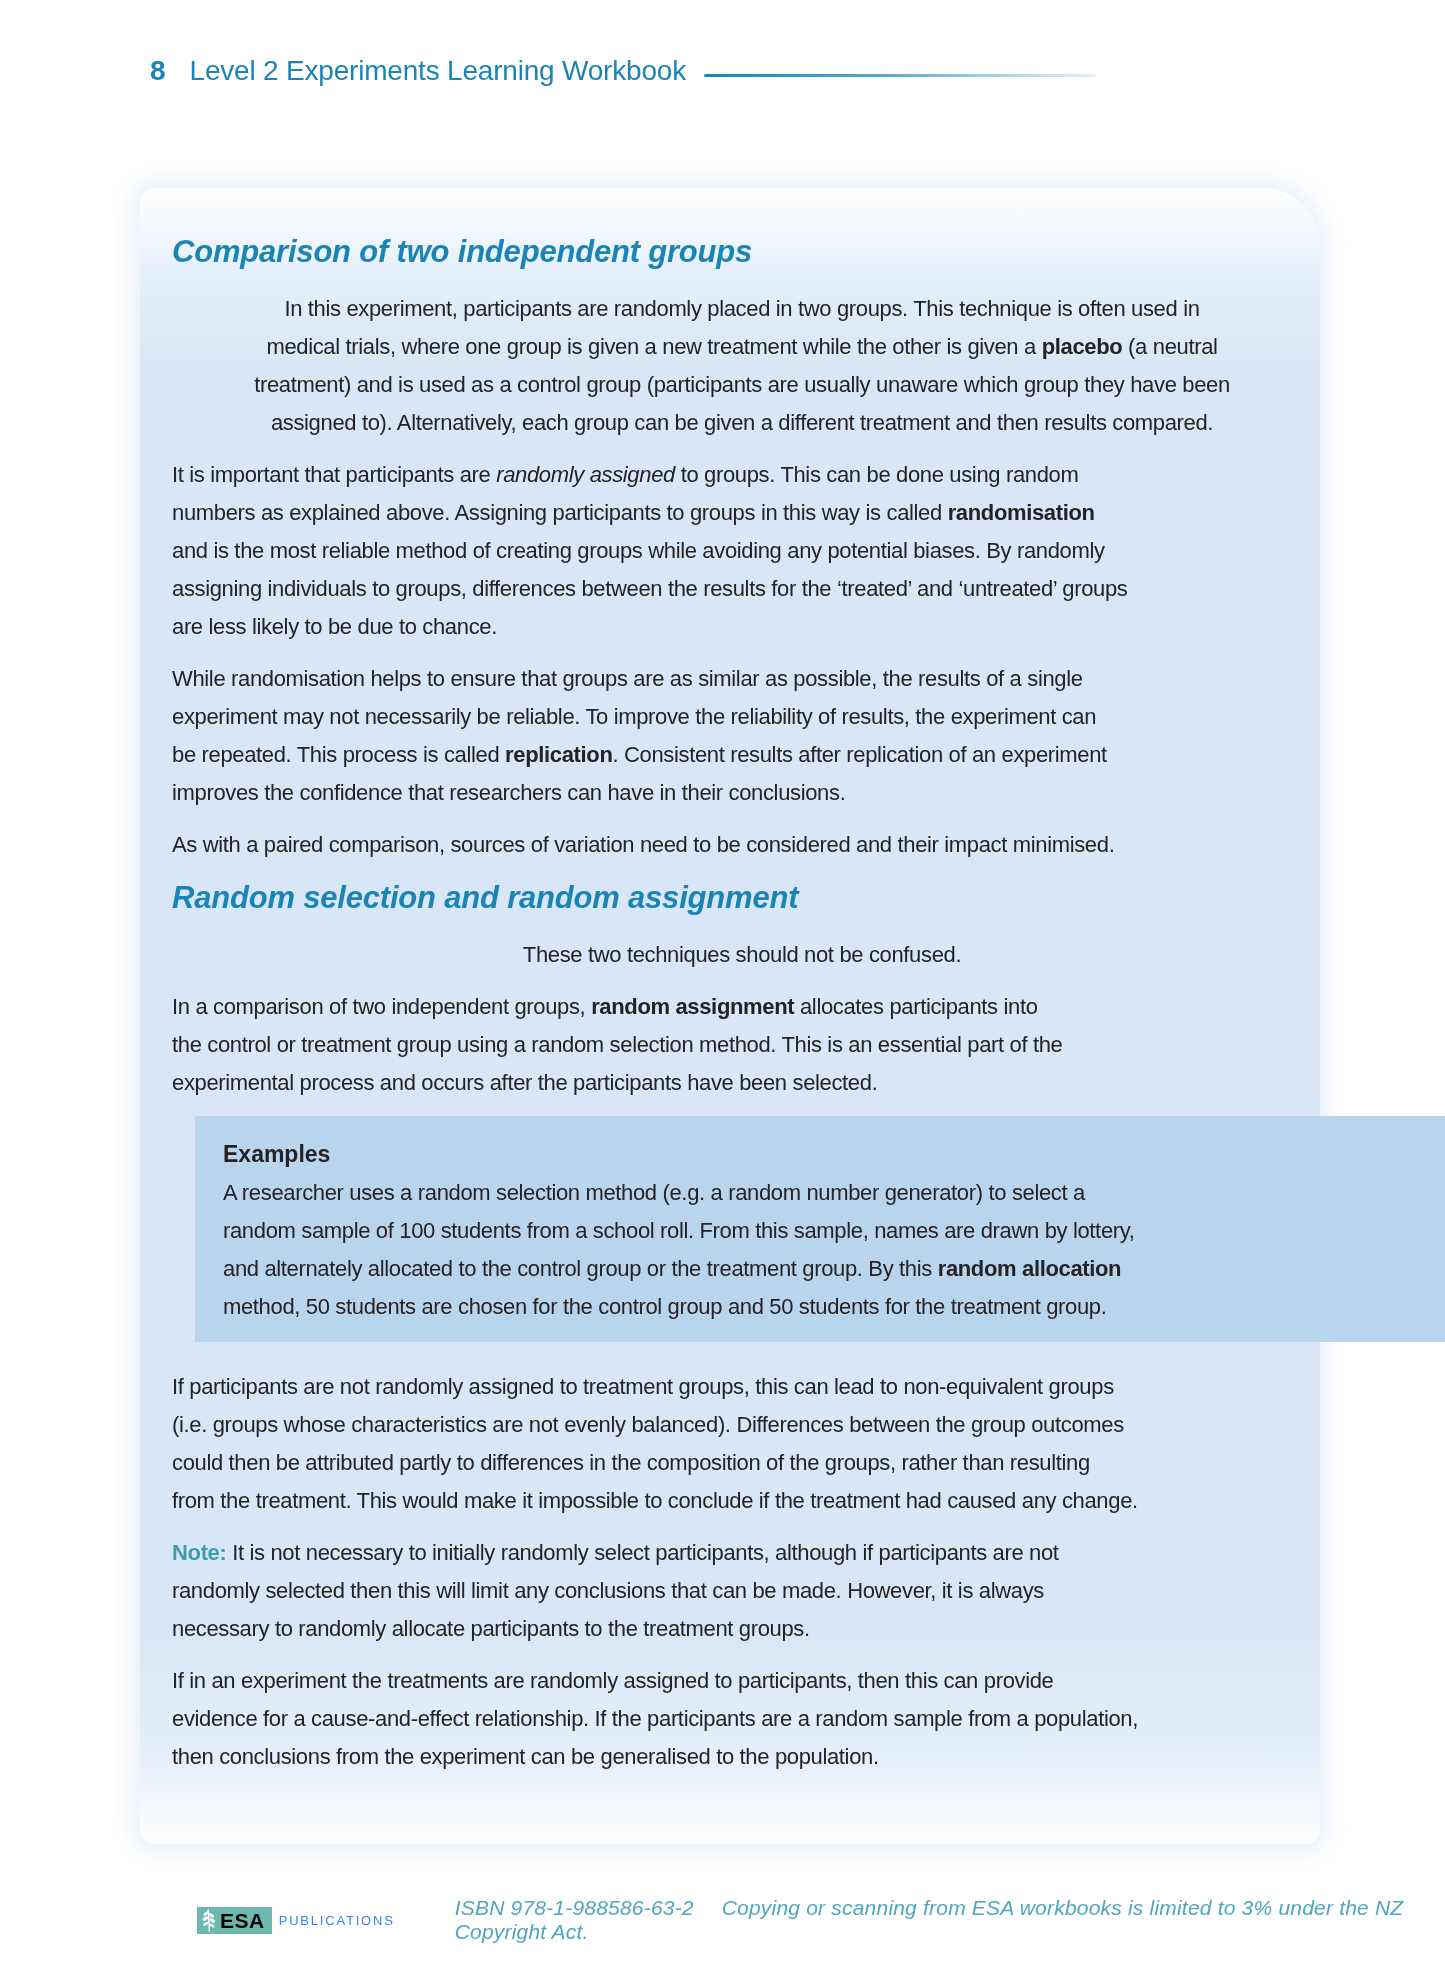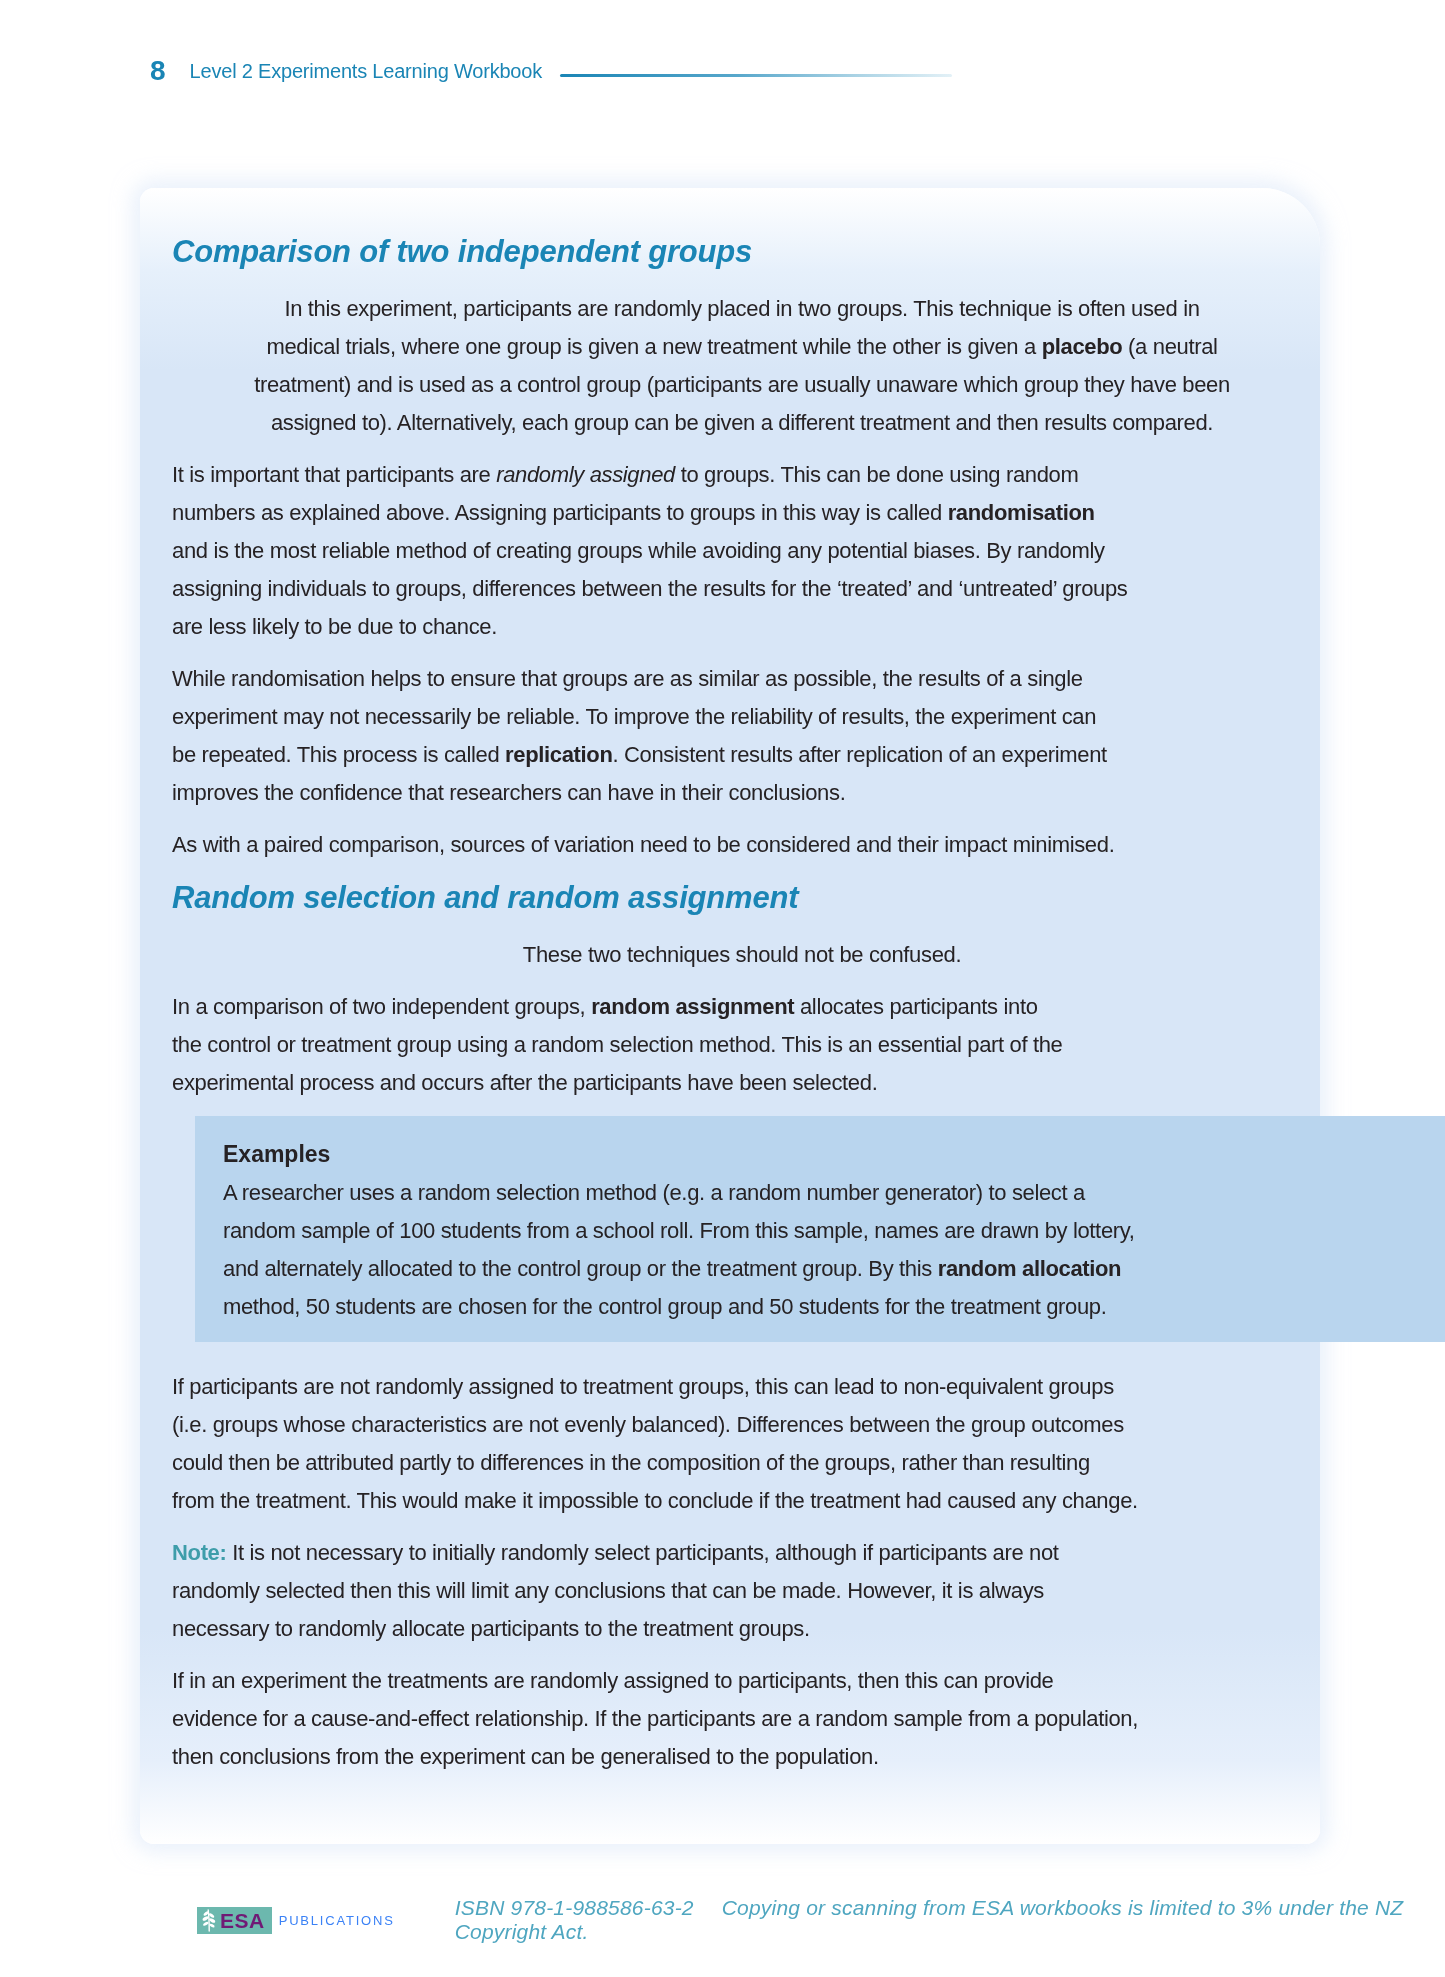--- a/index.html
+++ b/index.html
@@ -4,21 +4,21 @@
 <style>
   html,body{margin:0;padding:0;}
   body{
     width:1445px;height:1977px;background:#ffffff;position:relative;
     font-family:"Liberation Sans", sans-serif;
     -webkit-font-smoothing:antialiased;
   }
   
   .header{position:absolute;left:150px;top:55px;display:flex;align-items:center;color:#1a85b5;}
   .page-num{font-weight:bold;font-size:28px;margin-right:24px;}
-  .book-title{font-size:20px;letter-spacing:-0.2px;}
+  .book-title{font-size:28px;letter-spacing:-0.2px;}
   .header-rule{width:392px;height:3px;margin-left:18px;margin-top:9px;border-radius:2px;
     background:linear-gradient(to right,#1a85b5 0%,#57a7cb 45%,#a9d2e4 75%,#e3f1f7 100%);}
   
   .panel{
     position:absolute;left:140px;top:188px;width:1180px;height:1656px;
     border-radius:14px 58px 14px 14px;
     background:linear-gradient(to bottom,#ffffff 0%,#e6f0fb 5%,#d8e6f7 11%,#d8e6f7 87%,#e6effb 95%,#ffffff 100%);
     box-shadow:0 0 20px 8px rgba(216,230,247,0.55);
   }
   .panel-inner{padding:44px 0 0 32px;}
@@ -37,21 +37,21 @@
   .examples-box{
     box-sizing:border-box;width:1265px;margin:6px 0 26px 23px;
     background:#b9d5ee;padding:22px 20px 16px 28px;
   }
   .examples-title{font-size:23px;font-weight:bold;color:#262224;line-height:32px;margin:0 0 4px 0;}
   .examples-box .body-p{margin:0;width:1055px;}
   
   .footer{position:absolute;left:197px;top:1896px;display:flex;align-items:center;}
   .esa-logo{display:flex;align-items:center;background:#6cb8ae;height:27px;padding:0 7px 0 4px;}
   .esa-logo svg{margin-right:3px;display:block;}
-  .esa-text{color:#701a75;font-weight:bold;font-size:21px;letter-spacing:0.5px;line-height:27px;}
+  .esa-text{color:#000000;font-weight:bold;font-size:21px;letter-spacing:0.5px;line-height:27px;}
   .publications{color:#3b82f6;font-size:13px;letter-spacing:1.8px;margin-left:7px;}
   .footer-notice{font-style:italic;color:#4fa6c0;font-size:21px;margin-left:60px;letter-spacing:0.2px;}
   .isbn{margin-right:28px;}
 </style>
 </head>
 <body>
 
 <div class="header">
   <span class="page-num">8</span>
   <span class="book-title">Level 2 Experiments Learning Workbook</span>

